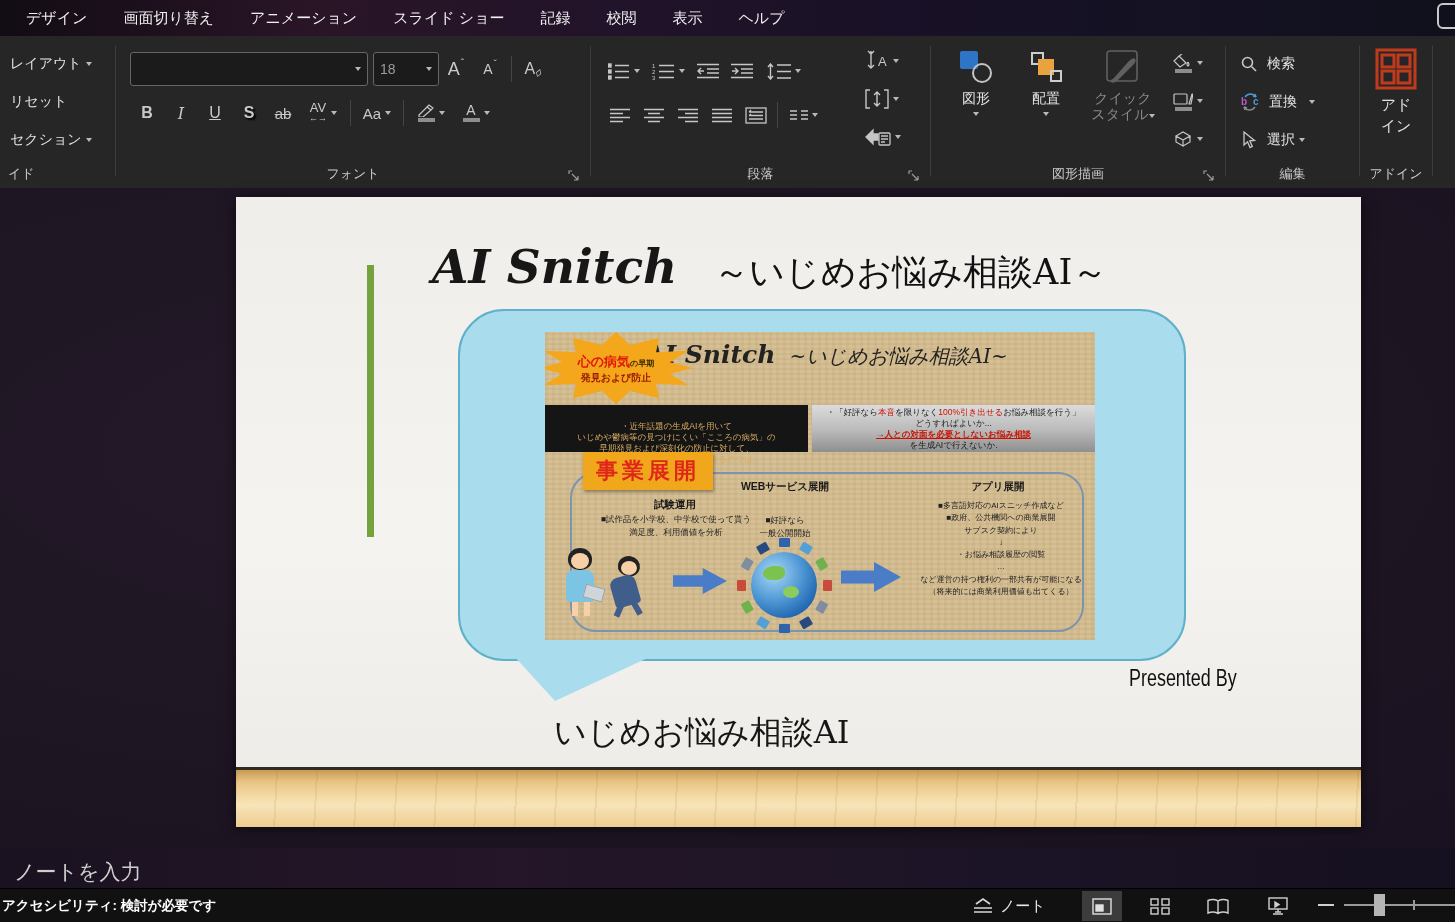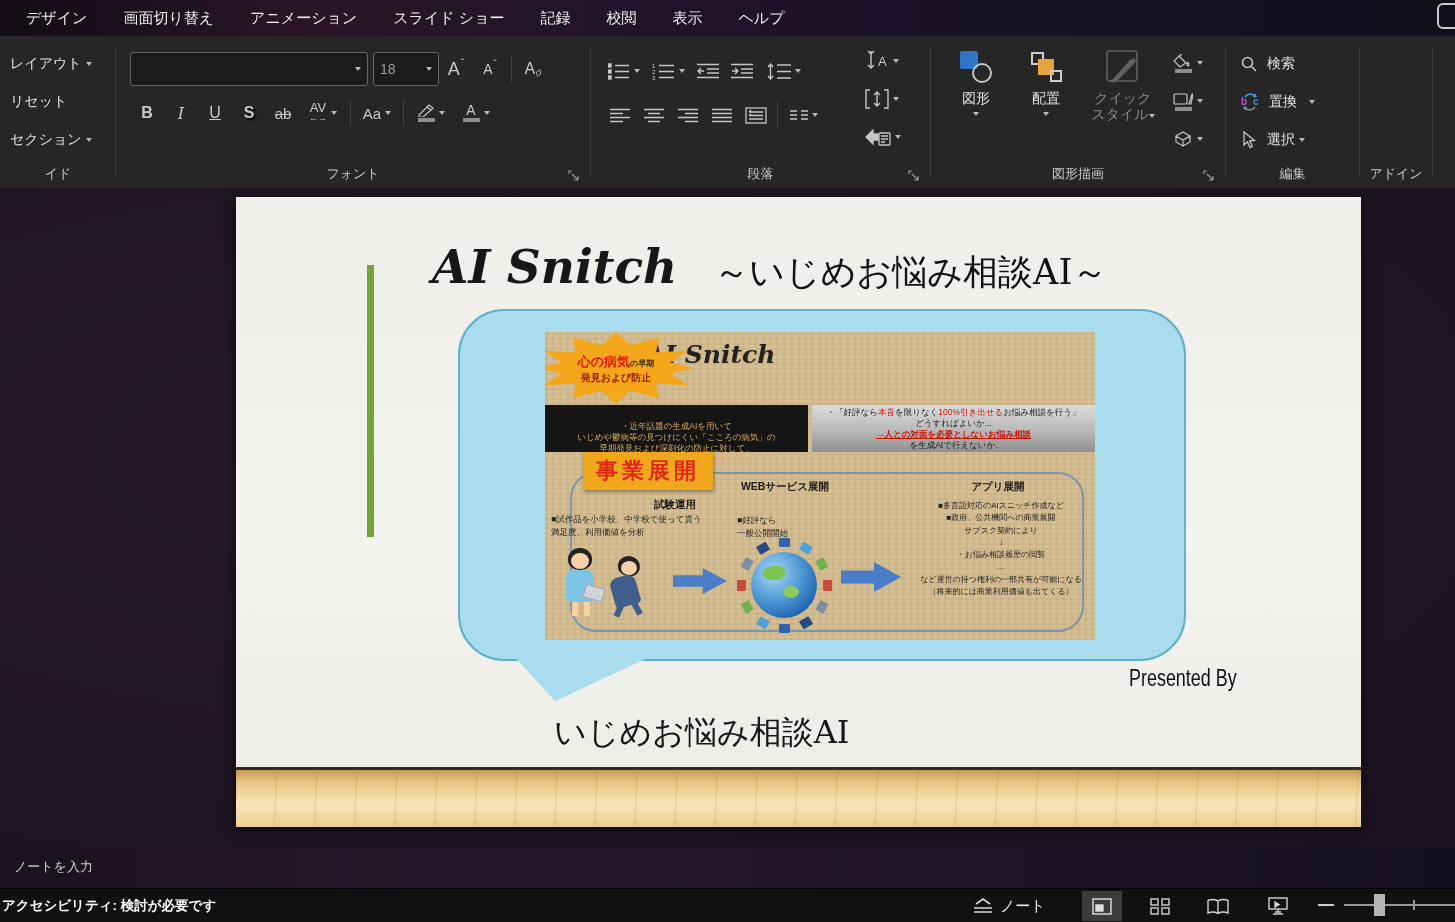--- a/index.html
+++ b/index.html
@@ -91,21 +91,21 @@
   .burst-r .w { color:#fff; font-size:8.5px; font-weight:bold; }
   .burst-r .r { color:#c81808; font-size:7.5px; font-weight:bold; }
   .blackbox { position:absolute; left:0; top:73px; width:263px; height:47px; background:#151515; color:#d8ad62; font-size:8.5px; line-height:11px; text-align:center; padding-top:16px; }
   .graybox { position:absolute; left:267px; top:73px; width:283px; height:47px; background:linear-gradient(180deg,#dcdcdc 0%,#b9b9b9 55%,#8f8f8f 100%); font-size:8.5px; line-height:11px; text-align:center; color:#1a1a1a; padding-top:2px; }
   .graybox .red { color:#cc1100; }
   .graybox .red-u { color:#cc1100; font-weight:bold; text-decoration:underline; }
   .bizrect { position:absolute; left:25px; top:140px; width:514px; height:160px; border:2px solid #7d94ad; border-radius:26px; }
   .bizlabel { position:absolute; left:38px; top:120px; width:130px; height:38px; background:#f1a71b; display:flex; align-items:center; justify-content:center; box-shadow:1px 2px 3px rgba(0,0,0,.35); }
   .bizlabel span { color:#e0261a; font-weight:bold; font-size:22px; letter-spacing:4px; }
   .pcol-title { position:absolute; font-weight:bold; font-size:10.5px; color:#1a1a1a; text-align:center; }
-  .pcol-text { position:absolute; font-size:8.5px; line-height:13px; color:#222; }
+  .pcol-text { position:absolute; font-size:8.5px; line-height:13px; color:#222; text-align:center; }
   .ptext3 { position:absolute; left:368px; top:168px; width:176px; font-size:8px; line-height:12.3px; color:#222; text-align:center; }
   .barrow { position:absolute; background:#4a7cc7; clip-path:polygon(0 28%,55% 28%,55% 0,100% 50%,55% 100%,55% 72%,0 72%); filter:drop-shadow(0 1px 1px rgba(0,0,0,.35)); }
   .globe { position:absolute; left:192px; top:206px; width:94px; height:94px; }
   .globe .sphere { position:absolute; left:14px; top:14px; width:66px; height:66px; border-radius:50%;
     background:radial-gradient(circle at 35% 32%, #a8d8f4 0%, #4f97d4 45%, #2368b2 75%, #1b5496 100%); }
   .globe .land1 { position:absolute; left:26px; top:28px; width:22px; height:14px; background:#7cc24e; border-radius:60% 40% 50% 50%; }
   .globe .land2 { position:absolute; left:46px; top:48px; width:16px; height:12px; background:#8ccb5e; border-radius:50%; }
   .globe .dev { position:absolute; left:50%; top:50%; width:11px; height:9px; margin:-4.5px 0 0 -5.5px; border-radius:1px; }
   .kids { position:absolute; left:15px; top:212px; width:100px; height:86px; }
   .kids .hair1 { position:absolute; left:8px; top:4px; width:24px; height:22px; background:#222; border-radius:50% 50% 45% 45%; }
@@ -117,21 +117,21 @@
   .kids .hair2 { position:absolute; left:58px; top:12px; width:22px; height:20px; background:#222; border-radius:50% 50% 45% 45%; transform:rotate(10deg); }
   .kids .face2 { position:absolute; left:61px; top:17px; width:16px; height:14px; background:#f8d0a8; border-radius:50%; }
   .kids .body2 { position:absolute; left:52px; top:32px; width:26px; height:30px; background:#3f5e8c; border-radius:8px 8px 4px 4px; transform:rotate(-16deg); }
   .kids .leg2a,.kids .leg2b { position:absolute; width:6px; height:13px; background:#3f5e8c; }
   .kids .leg2a { left:56px; top:60px; transform:rotate(24deg); }
   .kids .leg2b { left:74px; top:58px; transform:rotate(-30deg); }
 
   
   .notes { position:absolute; top:848px; left:0; width:100%; height:40px;
     background:linear-gradient(90deg,#1a1220 0%,#251629 35%,#1b1426 70%,#151020 100%); }
-  .notes span { position:absolute; left:14px; top:10px; color:#cfcfcf; font-size:13px; }
+  .notes span { position:absolute; left:14px; top:10px; color:#cfcfcf; font-size:21px; }
   .statusbar { position:absolute; top:888px; left:0; width:100%; height:34px; background:#111; border-top:1px solid #000; }
   .acc { position:absolute; left:2px; top:8px; color:#fff; font-weight:bold; font-size:13.5px; cursor:default; }
   .sb-notes { position:absolute; left:972px; top:3px; height:28px; display:flex; align-items:center; color:#e8e8e8; font-size:15px; gap:6px; cursor:default; }
   .viewbtn { position:absolute; top:2px; width:40px; height:30px; display:flex; align-items:center; justify-content:center; cursor:default; }
   .viewbtn.active { background:#3c3c3c; }
   .zoom-minus { position:absolute; left:1318px; top:15px; width:16px; height:2px; background:#cfcfcf; cursor:default; }
   .zoom-track { position:absolute; left:1344px; top:15px; width:120px; height:2px; background:#9a9a9a; }
   .zoom-handle { position:absolute; left:1374px; top:5px; width:11px; height:22px; background:#b5b5b5; cursor:default; }
   .zoom-tick { position:absolute; left:1413px; top:11px; width:2px; height:10px; background:#9a9a9a; }
 </style>
@@ -163,21 +163,21 @@
       <span>レイアウト</span>
         <i class="chev"></i>
     </div>
     <div class="sgbtn" style="top:52px">
       <span>リセット</span>
     </div>
     <div class="sgbtn" style="top:90px">
       <span>セクション</span>
         <i class="chev"></i>
     </div>
-    <div class="glabel" style="text-align:center;padding-left:1px">イド</div>
+    <div class="glabel" style="text-align:left;padding-left:8px">イド</div>
   </div>
 
   <div class="rgroup" style="left:116px;width:474px">
     <div class="frow" style="left:14px;top:14px">
       <div class="combo" style="width:238px">
         <span></span>
           <i class="chev"></i>
       </div>
       <div class="combo" style="width:66px;margin-left:5px">
         <span>18</span>
@@ -484,37 +484,53 @@
       <svg width="18" height="18" viewBox="0 0 18 18">
           <path d="M4 1 L4 14 L7.5 10.8 L10 16.5 L12.3 15.4 L9.8 9.8 L14.5 9.5 Z" stroke="#c6c6c6" fill="none" stroke-width="1.3"></path>
         </svg>
       <span>選択</span>
       <i class="chev"></i>
     </div>
     <div class="glabel">編集</div>
   </div>
 
   <div class="rgroup" style="left:1360px;width:72px">
+    <div class="bigbtn" style="left:4px;width:64px">
+      <div class="iconbox" style="height:50px">
+        <svg class="addin-ic" width="42" height="42" viewBox="0 0 42 42">
+          <g stroke="#c23a1c" stroke-width="3" fill="none">
+            <rect x="2" y="2" width="38" height="38"></rect>
+            <rect x="7" y="7" width="12" height="12"></rect>
+              <rect x="23" y="7" width="12" height="12"></rect>
+            <rect x="7" y="23" width="12" height="12"></rect>
+              <rect x="23" y="23" width="12" height="12"></rect>
+          </g>
+        </svg>
+      </div>
+      <span style="font-size:15px;line-height:21px">アド</span>
+      <span style="font-size:15px;line-height:21px">イン</span>
+    </div>
     <div class="glabel">アドイン</div>
   </div>
 </div>
 
 <div class="canvas">
   <div class="slide">
     <div class="wood"></div>
     <div class="greenbar"></div>
     <div class="title-en">AI Snitch</div>
     <div class="title-ja">～いじめお悩み相談AI～</div>
 
     <div class="bubble"></div>
     <div class="bubble-tail"></div>
 
     <div class="poster">
       <div class="p-title">
         <span class="en">AI Snitch</span>
+        <span class="ja">~いじめお悩み相談AI~</span>
       </div>
 
       <div class="burst burst-l star">
         <div><span class="m">心の病気</span><span class="s">の早期</span></div>
         <div class="b">発見および防止</div>
       </div>
 
       <div class="blackbox">
         <div>・近年話題の生成AIを用いて</div>
         <div>いじめや鬱病等の見つけにくい「こころの病気」の</div>

